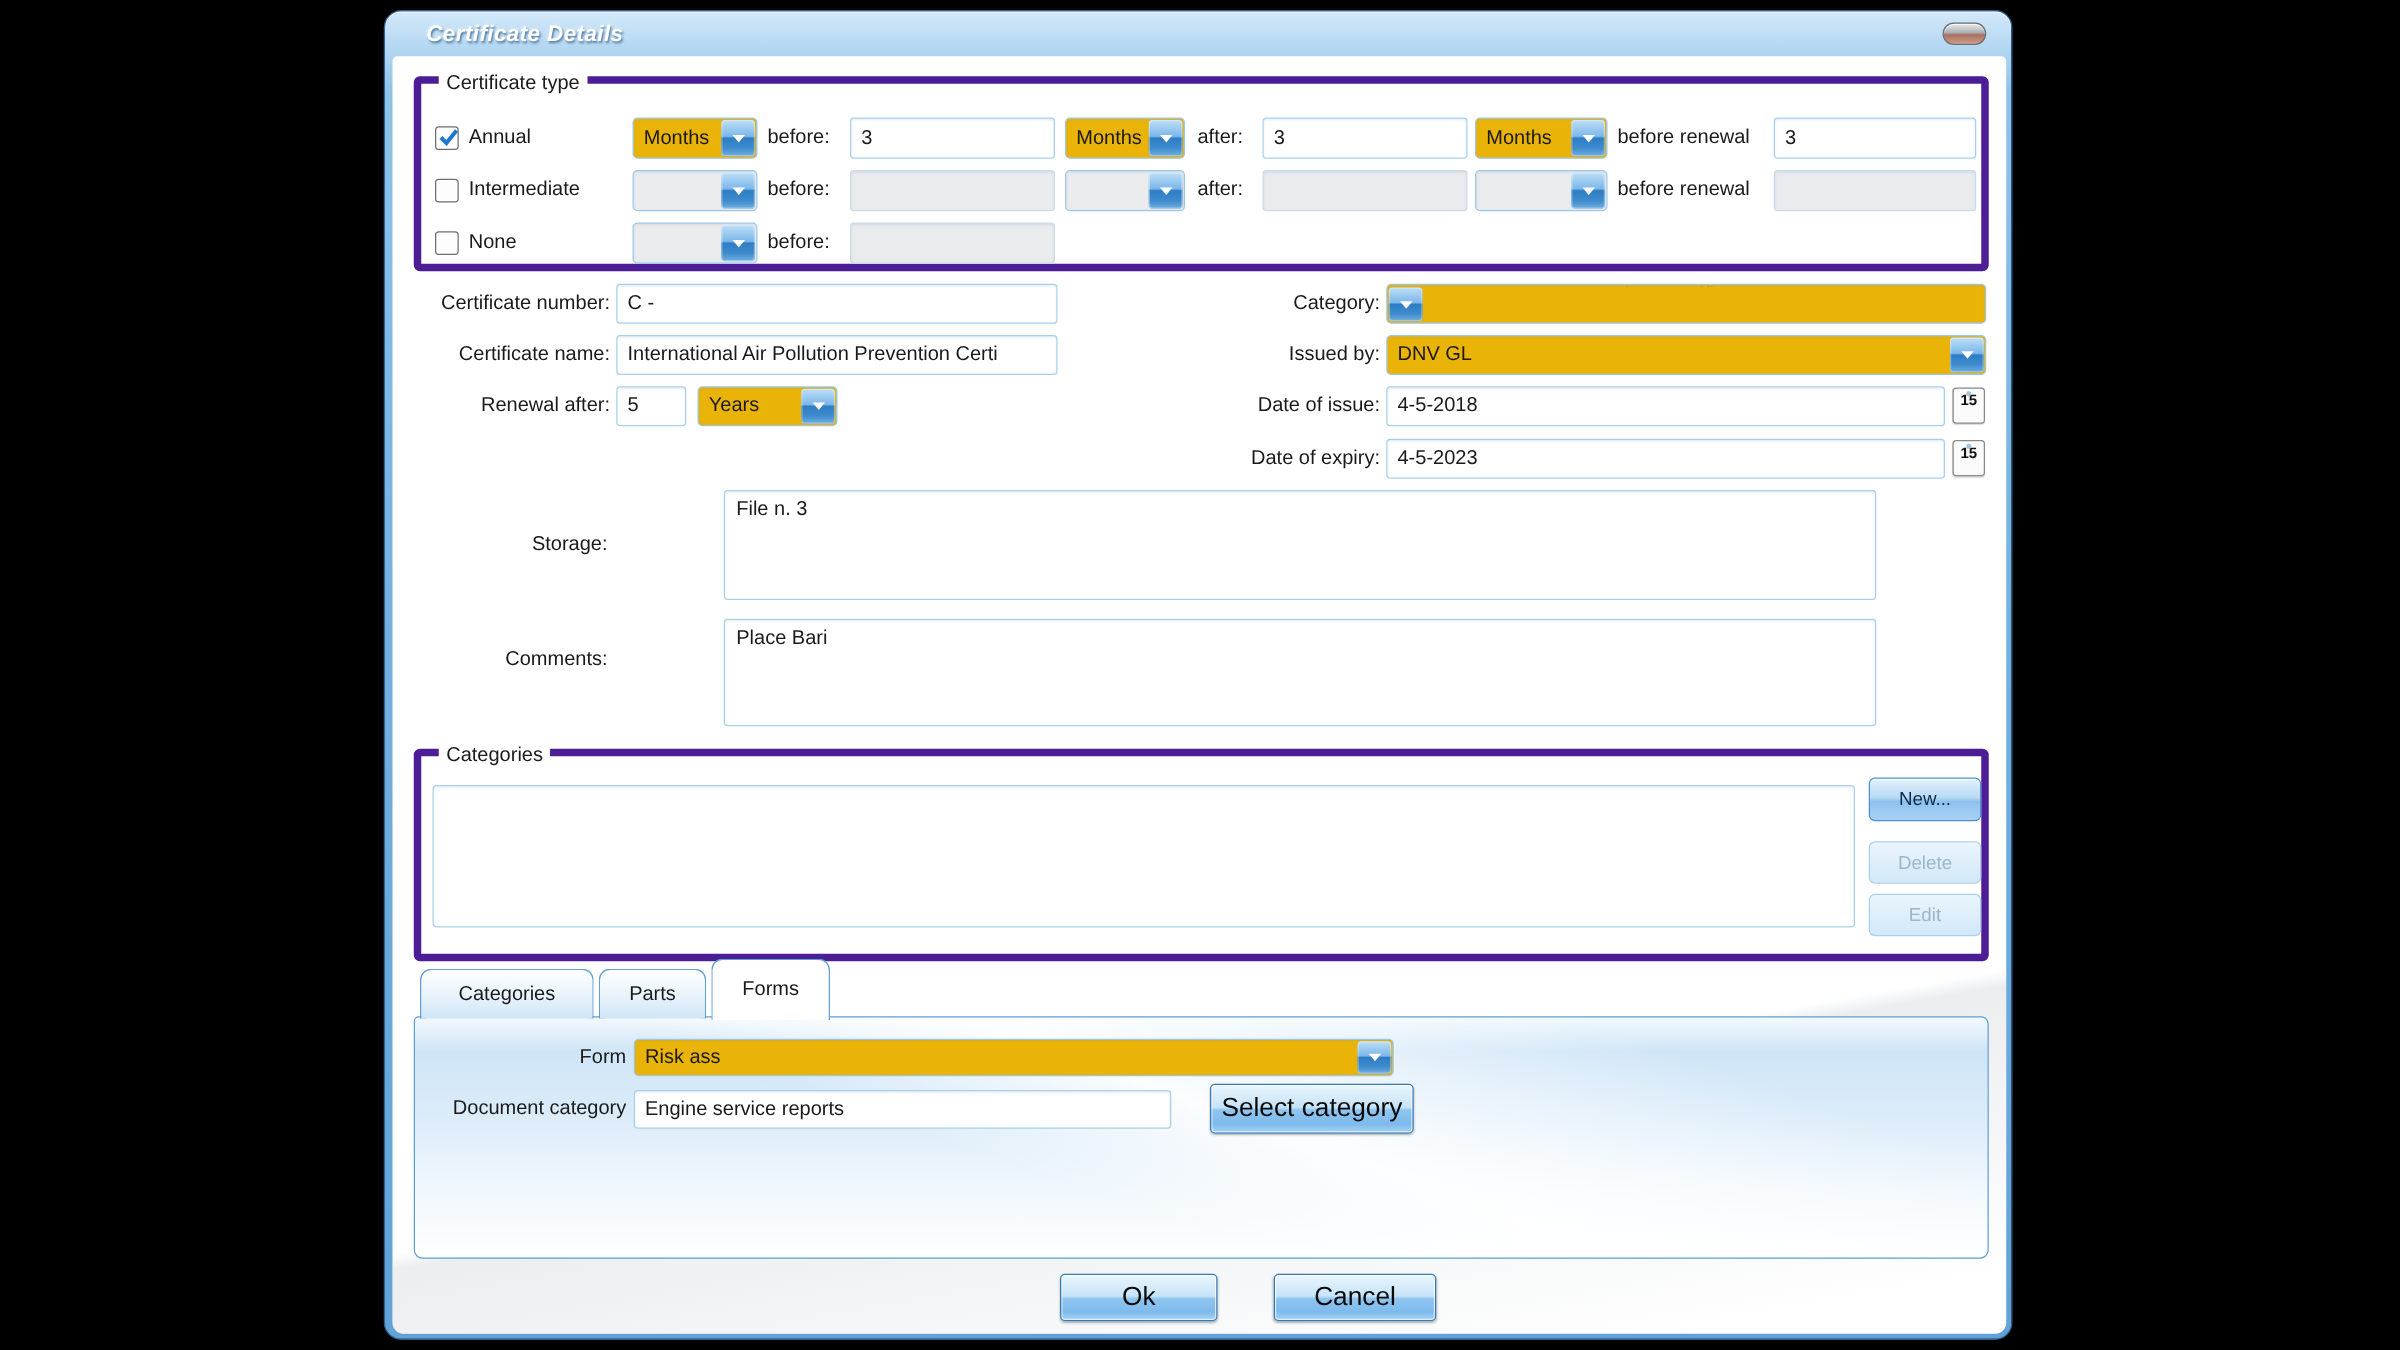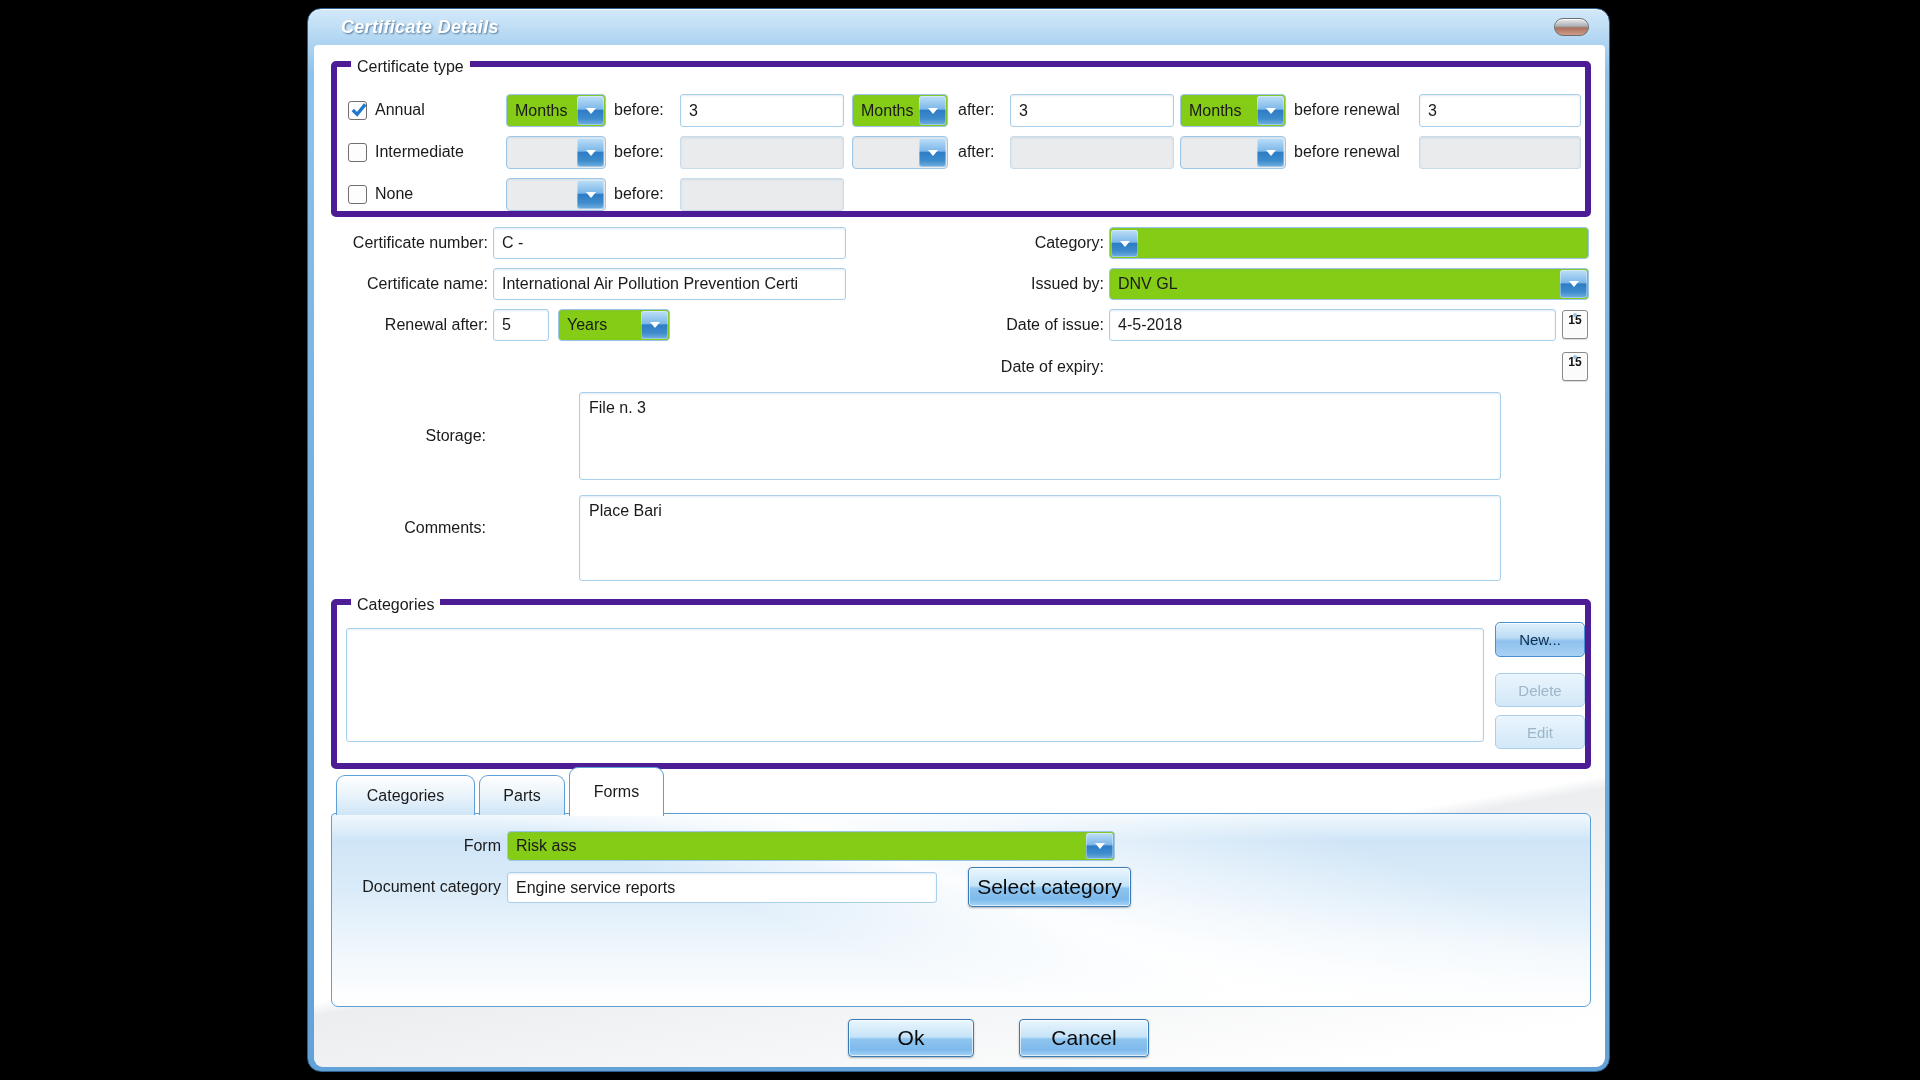--- a/index.html
+++ b/index.html
@@ -32,21 +32,21 @@
   .r { text-align:right;padding-left:36px; }
   .groupbox { position:absolute; border:6px solid #4c1d95; border-radius:5px; }
   .gb-label { position:absolute; top:-11px; left:14px; background:#fff; padding:0 6px;
               font-size:16px; line-height:21px; }
   .tb { position:absolute; border:1px solid #a9d0ea; border-radius:3px; background:#fff;
         font-family:"Liberation Sans", sans-serif; font-size:16px; color:#1a1a1a;
         padding:2px 8px; box-shadow:inset 0 1px 2px rgba(120,160,195,.22); outline:none; }
   .tb.dis { background:#e9ebed; border-color:#c9dcea; }
   .ta { resize:none; padding:5px 9px; line-height:20px; }
   .combo { position:absolute; display:flex; border:1px solid #9cc6e8; border-radius:4px;
-           background:#84cc16; overflow:hidden; cursor:pointer;
+           background:#eab308; overflow:hidden; cursor:pointer;
            box-shadow:inset 0 1px 2px rgba(120,160,195,.18); }
   .combo.dis { background:#e9ebed; }
   .combo .val { flex:1; font-size:16px; padding:0 8px; align-self:center; white-space:nowrap;
                 overflow:hidden; }
   .combo .btn { width:27px; flex:0 0 27px; display:flex; align-items:center; justify-content:center;
                 border-radius:3px; margin:1px;
                 background:linear-gradient(180deg,#bedff6 0%,#7cb7ea 45%,#2e7dc5 50%,#3e8ccd 78%,#73b0e0 100%);
                 box-shadow:inset 0 0 0 1px rgba(255,255,255,.35); }
   .arr { width:0; height:0; border-left:5px solid transparent; border-right:5px solid transparent;
          border-top:6px solid #fff; }
@@ -208,20 +208,21 @@
     </div>
 
     <span class="lbl abs r" style="left:560px;top:264px;width:230px;">Date of issue:</span>
     <input class="tb" style="left: 795px; top: 264px; width: 447px; height: 32px;" value="4-5-2018">
     <span class="calbtn" style="left:1248px;top:265px;">
       <span class="hd"></span>
       <span class="day">15</span>
     </span>
 
     <span class="lbl abs r" style="left:560px;top:306px;width:230px;">Date of expiry:</span>
+    <input class="tb" style="left: 795px; top: 306px; width: 447px; height: 32px;" value="4-5-2023">
     <span class="calbtn" style="left:1248px;top:307px;">
       <span class="hd"></span>
       <span class="day">15</span>
     </span>
 
     <span class="lbl abs r" style="left:0;top:375px;width:172px;">Storage:</span>
     <textarea class="tb ta" style="left: 265px; top: 347px; width: 922px; height: 88px;">File n. 3</textarea>
 
     <span class="lbl abs r" style="left:0;top:467px;width:172px;">Comments:</span>
     <textarea class="tb ta" style="left: 265px; top: 450px; width: 922px; height: 86px;">Place Bari</textarea>

